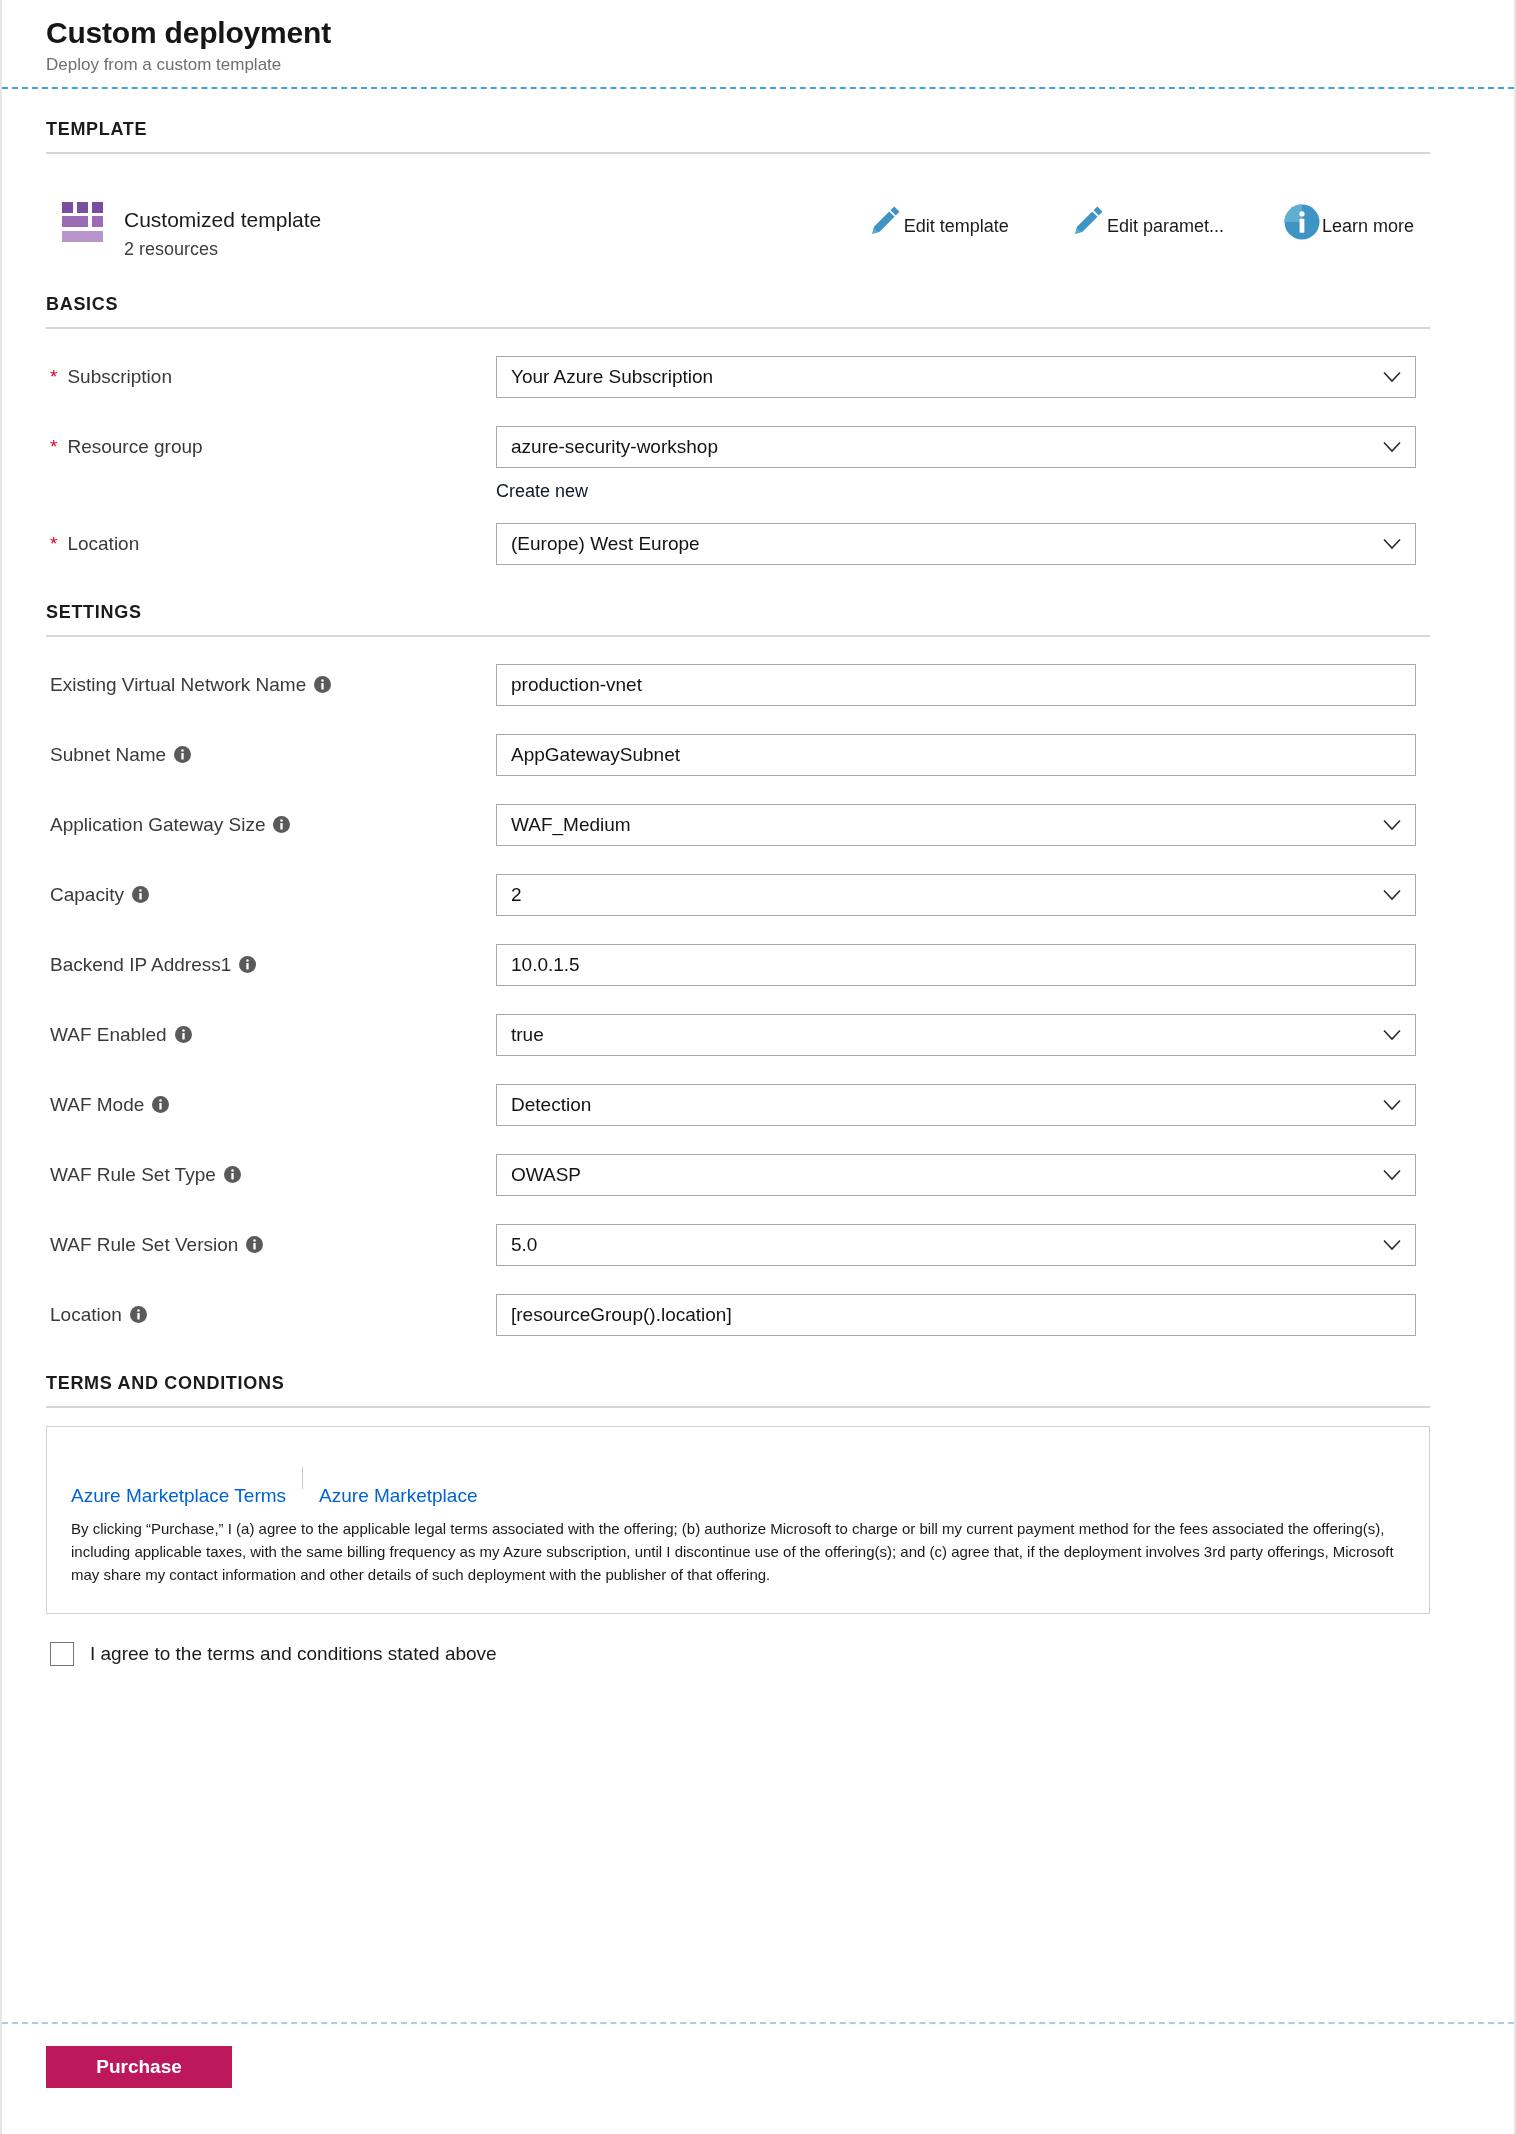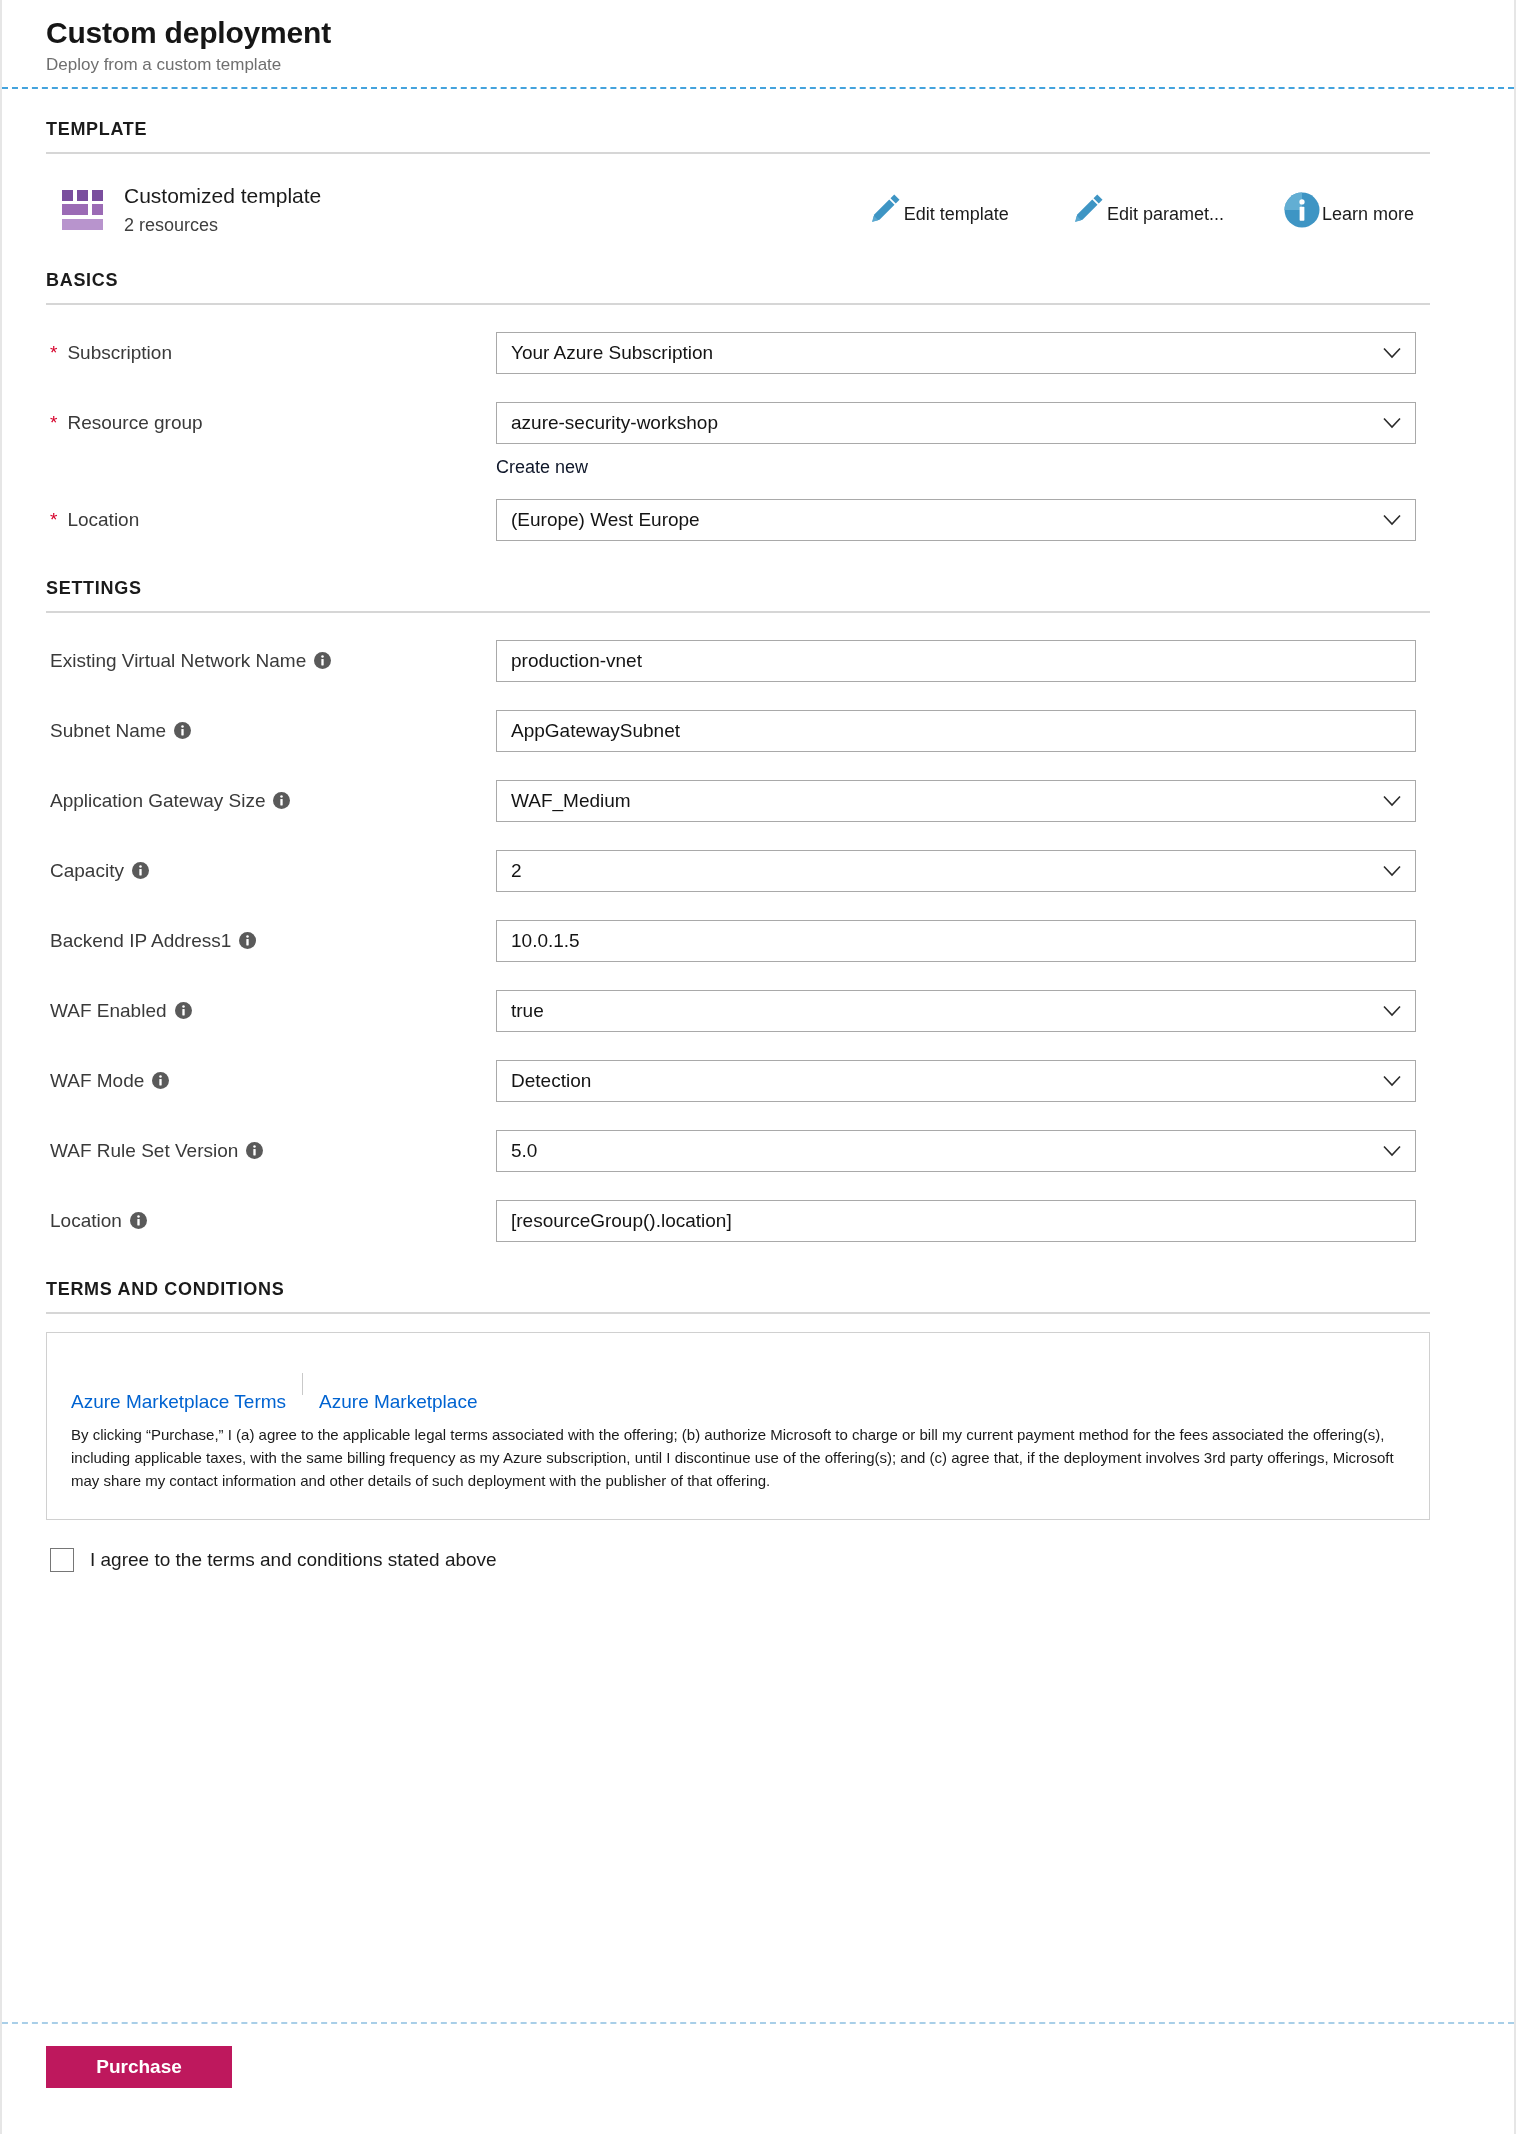--- a/index.html
+++ b/index.html
@@ -83,21 +83,21 @@
     gap: 4px;
     height: 11px;
   }
   .sq-dark  { background: #7a4e9e; }
   .sq-mid   { background: #9b6bb5; }
   .sq-light { background: #b894cd; }
   .tmpl-icon .b1 { width: 11px; }
   .tmpl-icon .b2 { width: 26px; }
   .tmpl-icon .b3 { width: 41px; }
 
-  .tmpl-text { flex: 0 0 auto; }
+  .tmpl-text { flex: 0 0 auto; margin-top: 24px; }
   .tmpl-name { font-size: 21px; color: #1b1b1b; line-height: 1.5; }
   .tmpl-count { font-size: 18px; color: #3f3f3f; line-height: 1.6; }
 
   .tmpl-actions {
     margin-left: auto;
     display: flex;
     gap: 58px;
     padding-right: 56px;
   }
   .action {
@@ -449,20 +449,36 @@
         </svg>
       </div>
       <div class="control select">
         <span>Detection</span>
         <svg class="chev" viewBox="0 0 18 12">
           <path d="M1 1.5 L9 10 L17 1.5" stroke="#2b2b2b" stroke-width="1.6" fill="none"></path>
         </svg>
       </div>
     </div>
 
+    <div class="form-row">
+      <div class="field-label">
+        <span>WAF Rule Set Type</span>
+        <svg class="info-dot" viewBox="0 0 16 16">
+          <circle cx="8" cy="8" r="8" fill="#5a5a5a"></circle>
+          <circle cx="8" cy="4.3" r="1.2" fill="#ffffff"></circle>
+          <rect x="6.9" y="6.5" width="2.2" height="6.1" rx="0.4" fill="#ffffff"></rect>
+        </svg>
+      </div>
+      <div class="control select">
+        <span>OWASP</span>
+        <svg class="chev" viewBox="0 0 18 12">
+          <path d="M1 1.5 L9 10 L17 1.5" stroke="#2b2b2b" stroke-width="1.6" fill="none"></path>
+        </svg>
+      </div>
+    </div>
 
     <div class="form-row">
       <div class="field-label">
         <span>WAF Rule Set Version</span>
         <svg class="info-dot" viewBox="0 0 16 16">
           <circle cx="8" cy="8" r="8" fill="#5a5a5a"></circle>
           <circle cx="8" cy="4.3" r="1.2" fill="#ffffff"></circle>
           <rect x="6.9" y="6.5" width="2.2" height="6.1" rx="0.4" fill="#ffffff"></rect>
         </svg>
       </div>

